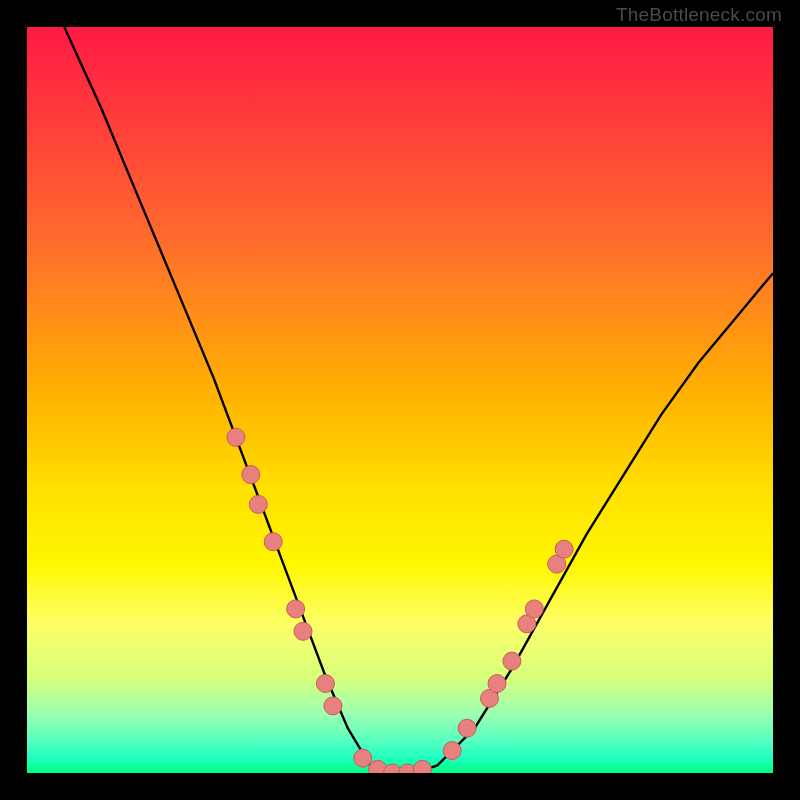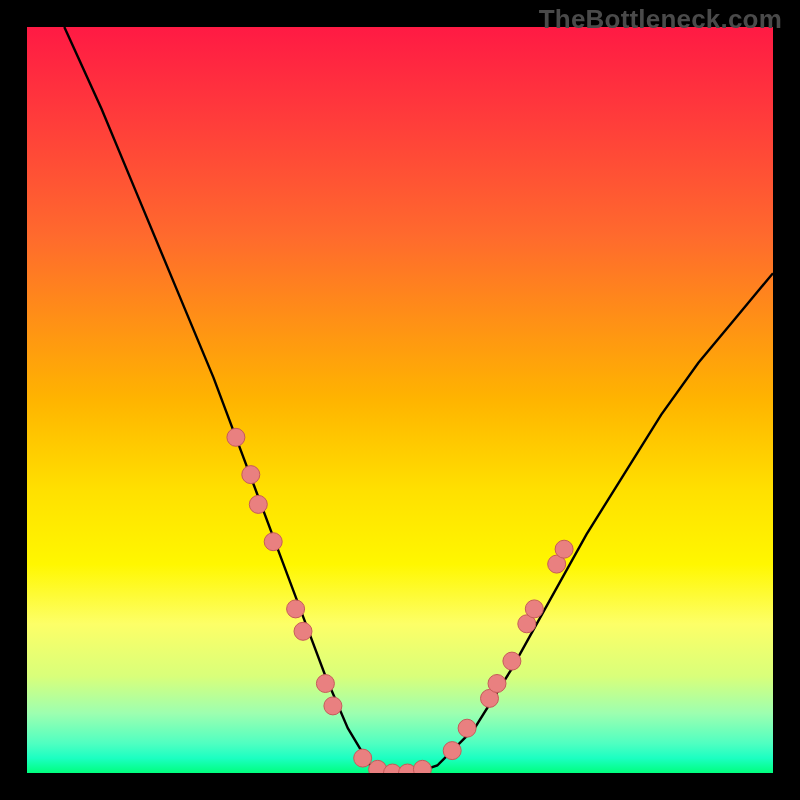--- a/index.html
+++ b/index.html
@@ -38,22 +38,22 @@
       #50ffc1 96%,
       #1cffc2 98%,
       #00ff7e 100%
     );
   }
   .watermark {
     position: absolute;
     top: 4px;
     right: 18px;
     color: #4a4a4a;
-    font-size: 26px;
-    font-weight: 700;
+    font-size: 19px;
+    font-weight: 400;
     letter-spacing: 0.2px;
   }
   svg.overlay {
     position: absolute;
     top: 0;
     left: 0;
   }
 </style>
 </head>
 <body>

